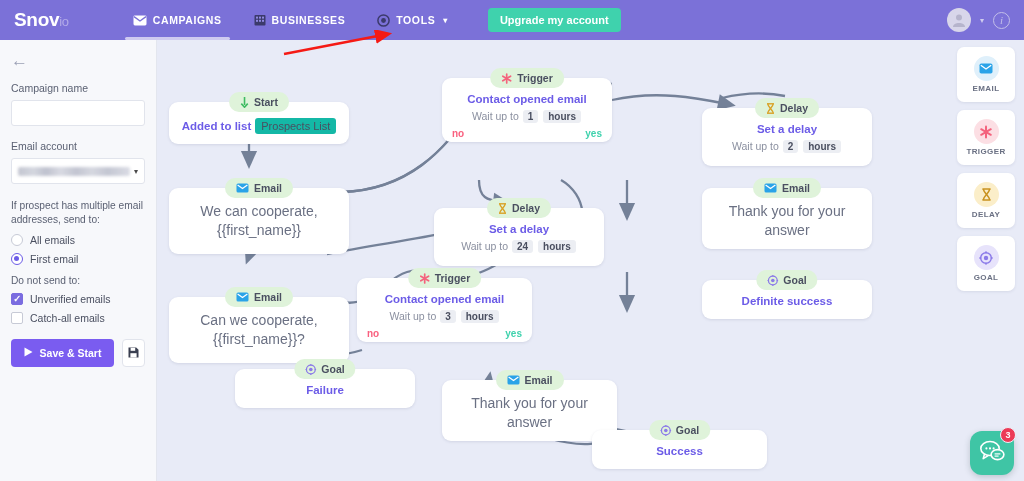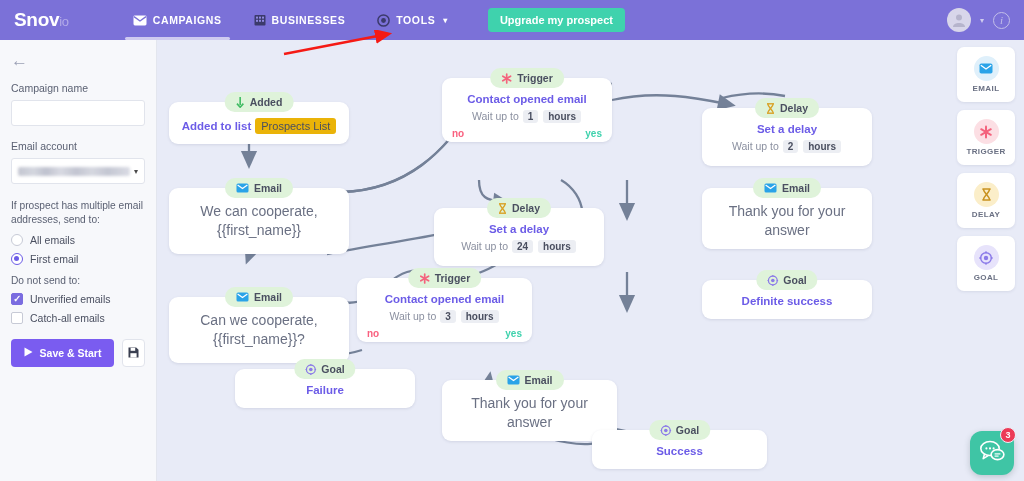--- a/index.html
+++ b/index.html
@@ -131,21 +131,21 @@
   }
   .badge-ico { display: inline-flex; align-items: center; }
   .node-title { font-size: 11.5px; color: #6c5ce7; font-weight: bold; line-height: 1.35; }
   .node-text { font-size: 14px; color: #6a7083; line-height: 1.35; }
   .sub-line { font-size: 10.5px; color: #8b90a0; margin-top: 2px; }
   .chip {
     display: inline-block; background: #eceef3; border-radius: 3px;
     padding: 1px 5px; color: #4a4f60; font-weight: bold; font-size: 10px; margin: 0 1px;
   }
   .list-chip {
-    display: inline-block; background: #eab308; border-radius: 3px;
+    display: inline-block; background: #14b8a6; border-radius: 3px;
     padding: 2px 6px; color: #4a4f60; font-size: 11px; margin-left: 4px;
   }
   .yn { position: absolute; bottom: 3px; font-size: 10px; font-weight: bold; }
   .yn.no { left: 10px; color: #f9607f; }
   .yn.yes { right: 10px; color: #3fd2ad; }
 
   
   #palette { position: absolute; right: 9px; top: 47px; width: 58px; }
   .pal-card {
     width: 58px; height: 55px; background: #fff; border-radius: 7px;
@@ -217,21 +217,21 @@
         <span class="navicon">
           <svg width="13" height="13" viewBox="0 0 13 13">
               <circle cx="6.5" cy="6.5" r="5.6" fill="none" stroke="#3b3a6b" stroke-width="1.5"></circle>
               <circle cx="6.5" cy="6.5" r="2.4" fill="#3b3a6b"></circle>
             </svg>
         </span>
         <span>TOOLS</span>
         <span class="caret">▾</span>
       </div>
 
-      <div class="upgrade-btn">Upgrade my prospect</div>
+      <div class="upgrade-btn">Upgrade my account</div>
     </div>
 
     <div class="topright">
       <div class="avatar">
         <svg width="14" height="14" viewBox="0 0 14 14">
             <circle cx="7" cy="4.6" r="3" fill="#b6b4cc"></circle>
             <path d="M1 14 C1 8.8 13 8.8 13 14 Z" fill="#b6b4cc"></path>
           </svg>
       </div>
       <div class="avatar-caret">▾</div>
@@ -344,21 +344,21 @@
 
     <div class="node" style="left:12px; top:62px; width:180px;">
       <div class="node-card">
         <div class="node-badge">
           <span class="badge-ico">
             <svg width="9" height="11" viewBox="0 0 9 11">
                 <path d="M4.5,0 L4.5,8" stroke="#3fbb62" stroke-width="1.6"></path>
                 <path d="M1.3,6.6 L4.5,10.2 L7.7,6.6" fill="none" stroke="#3fbb62" stroke-width="1.6"></path>
               </svg>
           </span>
-          <span>Added</span>
+          <span>Start</span>
         </div>
         <div>
           <span class="node-title">Added to list</span><span class="list-chip">Prospects List</span>
         </div>
       </div>
     </div>
 
     <div class="node" style="left:12px; top:148px; width:180px;">
       <div class="node-card" style="padding-bottom:14px">
         <div class="node-badge">

